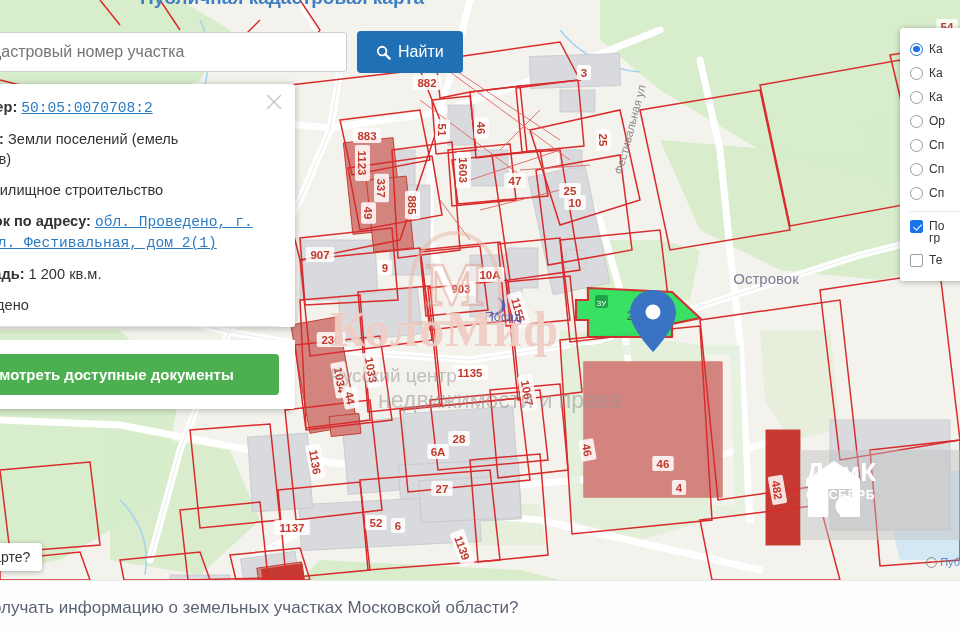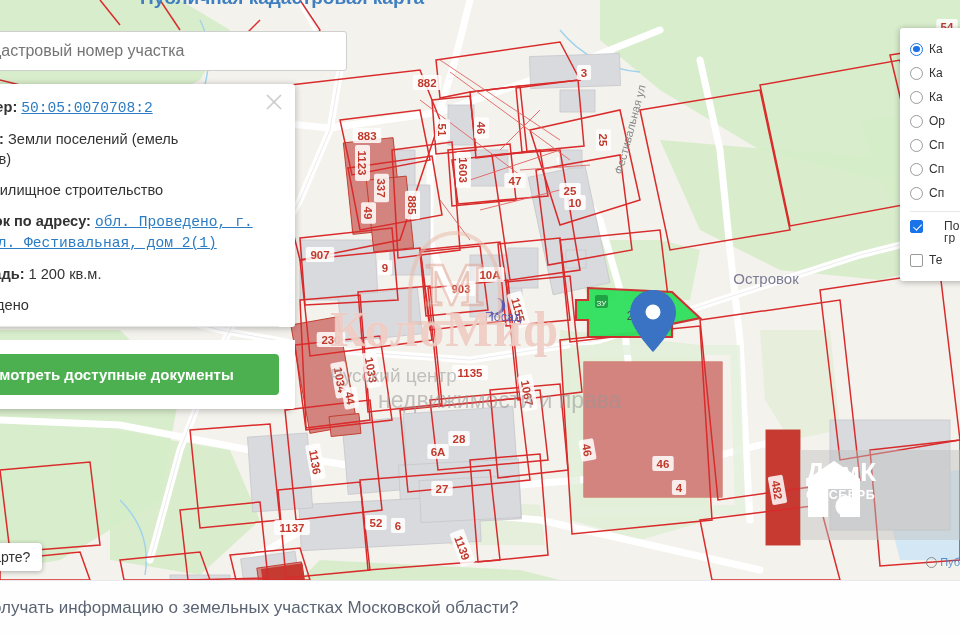--- a/index.html
+++ b/index.html
@@ -64,21 +64,21 @@
   .radio.on { border-color:#1a73e8; }
   .radio.on:after { content:""; position:absolute; left:2.4px; top:2.4px;
     width:6.2px; height:6.2px; border-radius:50%; background:#1a73e8; }
   .layer-divider { height:1px; background:#e8e8e8; margin:6px 10px 6px 0; }
   .cbx { width:13px; height:13px; border:1.6px solid #9a9a9a; border-radius:2px;
     flex:0 0 13px; background:#fff; position:relative; }
   .cbx.on { background:#1a73e8; border-color:#1a73e8; }
   .cbx.on:after { content:""; position:absolute; left:3.6px; top:.6px; width:3.6px; height:7px;
     border:solid #fff; border-width:0 1.9px 1.9px 0; transform:rotate(43deg); }
   .layer-label { overflow:hidden; text-overflow:clip; }
-  .layer-label.two { line-height:12px; white-space:normal;margin-left:15px; }
+  .layer-label.two { line-height:12px; white-space:normal; }
 
   
   .map-tip { position:absolute; left:-66px; top:543px; background:#fff;
     border-radius:4px; box-shadow:0 1px 5px rgba(0,0,0,.3); padding:6px 12px;
     font-size:14px; color:#333; z-index:35; white-space:nowrap; }
 
   
   .domklik { position:absolute; left:806px; top:459px; display:flex; align-items:center;
     gap:10px; z-index:30; }
   .dk-text { display:flex; flex-direction:column; line-height:1; }
@@ -482,20 +482,27 @@
       <span>Пуб</span>
     </div>
   </div>
 
   <div class="top-strip">
     <span>Публичная кадастровая карта</span>
   </div>
 
   <div class="search-wrap">
     <input class="search-input" type="text" placeholder="адастровый номер участка" style="">
+    <button class="search-btn">
+      <svg width="15" height="15" viewBox="0 0 16 16">
+        <circle cx="6.5" cy="6.5" r="4.6" fill="none" stroke="#fff" stroke-width="2"></circle>
+        <line x1="10" y1="10" x2="14.5" y2="14.5" stroke="#fff" stroke-width="2.4" stroke-linecap="round"></line>
+      </svg>
+      <span>Найти</span>
+    </button>
   </div>
 
   <div class="info-popup">
     <div class="info-close">
       <svg width="20" height="20" viewBox="0 0 20 20">
         <line x1="3" y1="3" x2="17" y2="17" stroke="#888" stroke-width="1.7"></line>
         <line x1="17" y1="3" x2="3" y2="17" stroke="#888" stroke-width="1.7"></line>
       </svg>
     </div>
 

